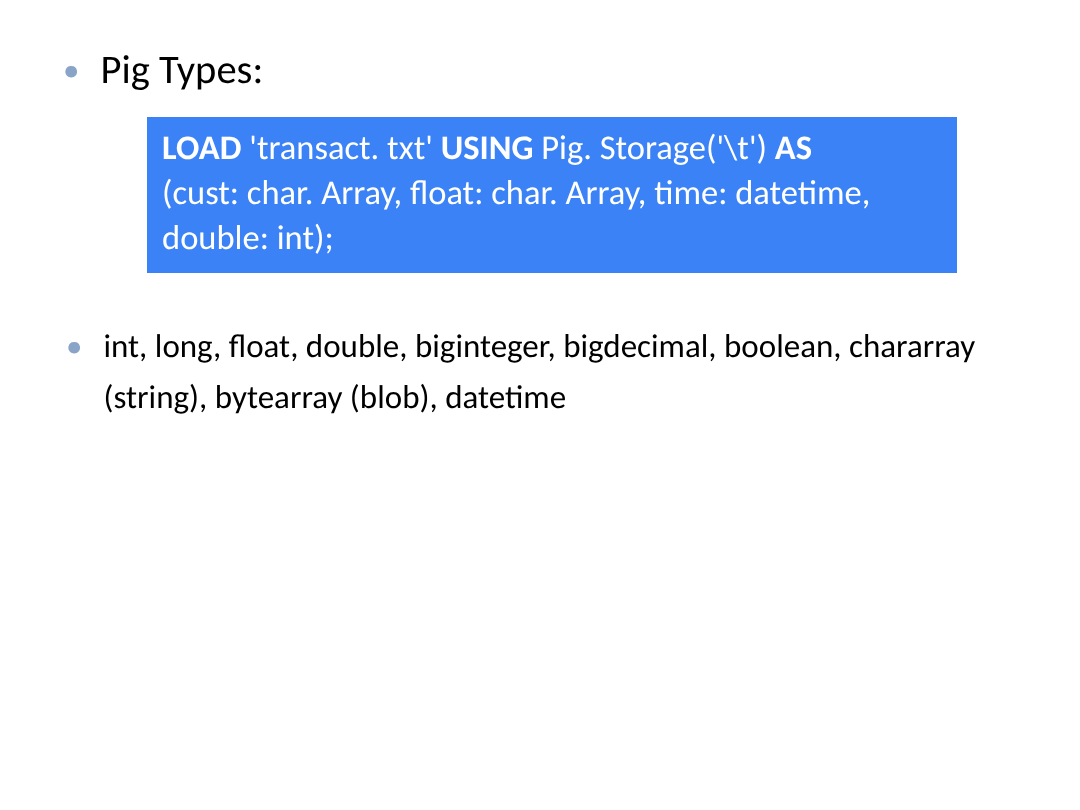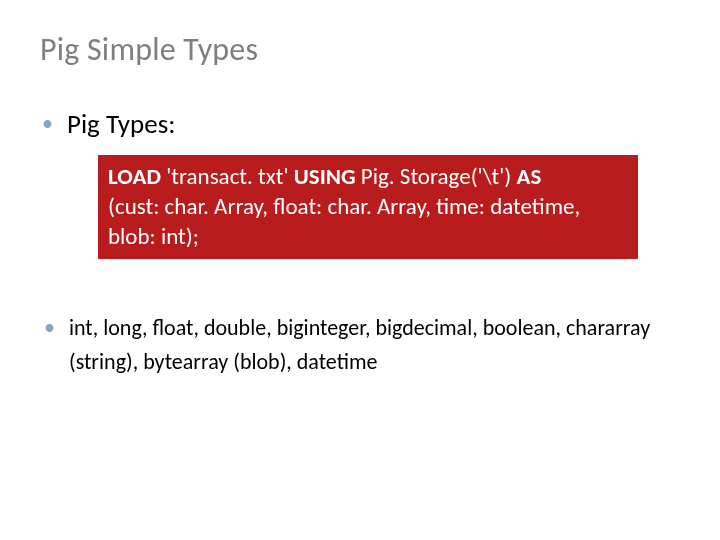--- a/index.html
+++ b/index.html
@@ -35,23 +35,23 @@
       margin-left: 2px;
     }
     .bullet-text {
       font-size: 27px;
       color: #000000;
       line-height: 34px;
     }
     .code-block {
       margin-left: 58px;
       margin-right: 42px;
-      background: #b91c1c;
+      background: #3b82f6;
       padding: 6px 10px 8px 10px;
-      margin-bottom: 52px;
+      margin-bottom: 32px;
     }
     .code-line {
       font-family: "Calibri", "Segoe UI", Arial, sans-serif;
       font-size: 23px;
       line-height: 30px;
       color: #ffffff;
     }
     .code-bold { font-weight: 700; }
     .bullet2 {
       display: flex;
@@ -63,33 +63,32 @@
       color: #000000;
       line-height: 34px;
       max-width: 600px;
     }
   </style>
 </head>
 <body>
 
 <div class="slide">
 
-  <h1 class="title">Pig Simple Types</h1>
 
   <div class="bullet-row">
     <span class="bullet-dot">•</span>
     <span class="bullet-text">Pig Types:</span>
   </div>
 
   <div class="code-block">
     <div class="code-line">
       <span class="code-bold">LOAD</span><span> 'transact. txt' </span><span class="code-bold">USING</span><span> Pig. Storage('\t') </span><span class="code-bold">AS</span>
     </div>
     <div class="code-line">(cust: char. Array, float: char. Array, time: datetime,</div>
-    <div class="code-line">blob: int);</div>
+    <div class="code-line">double: int);</div>
   </div>
 
   <div class="bullet2">
     <span class="bullet-dot">•</span>
     <span class="bullet2-text">int, long, float, double, biginteger, bigdecimal, boolean, chararray (string), bytearray (blob), datetime</span>
   </div>
 
 </div>
 
 </body></html>

